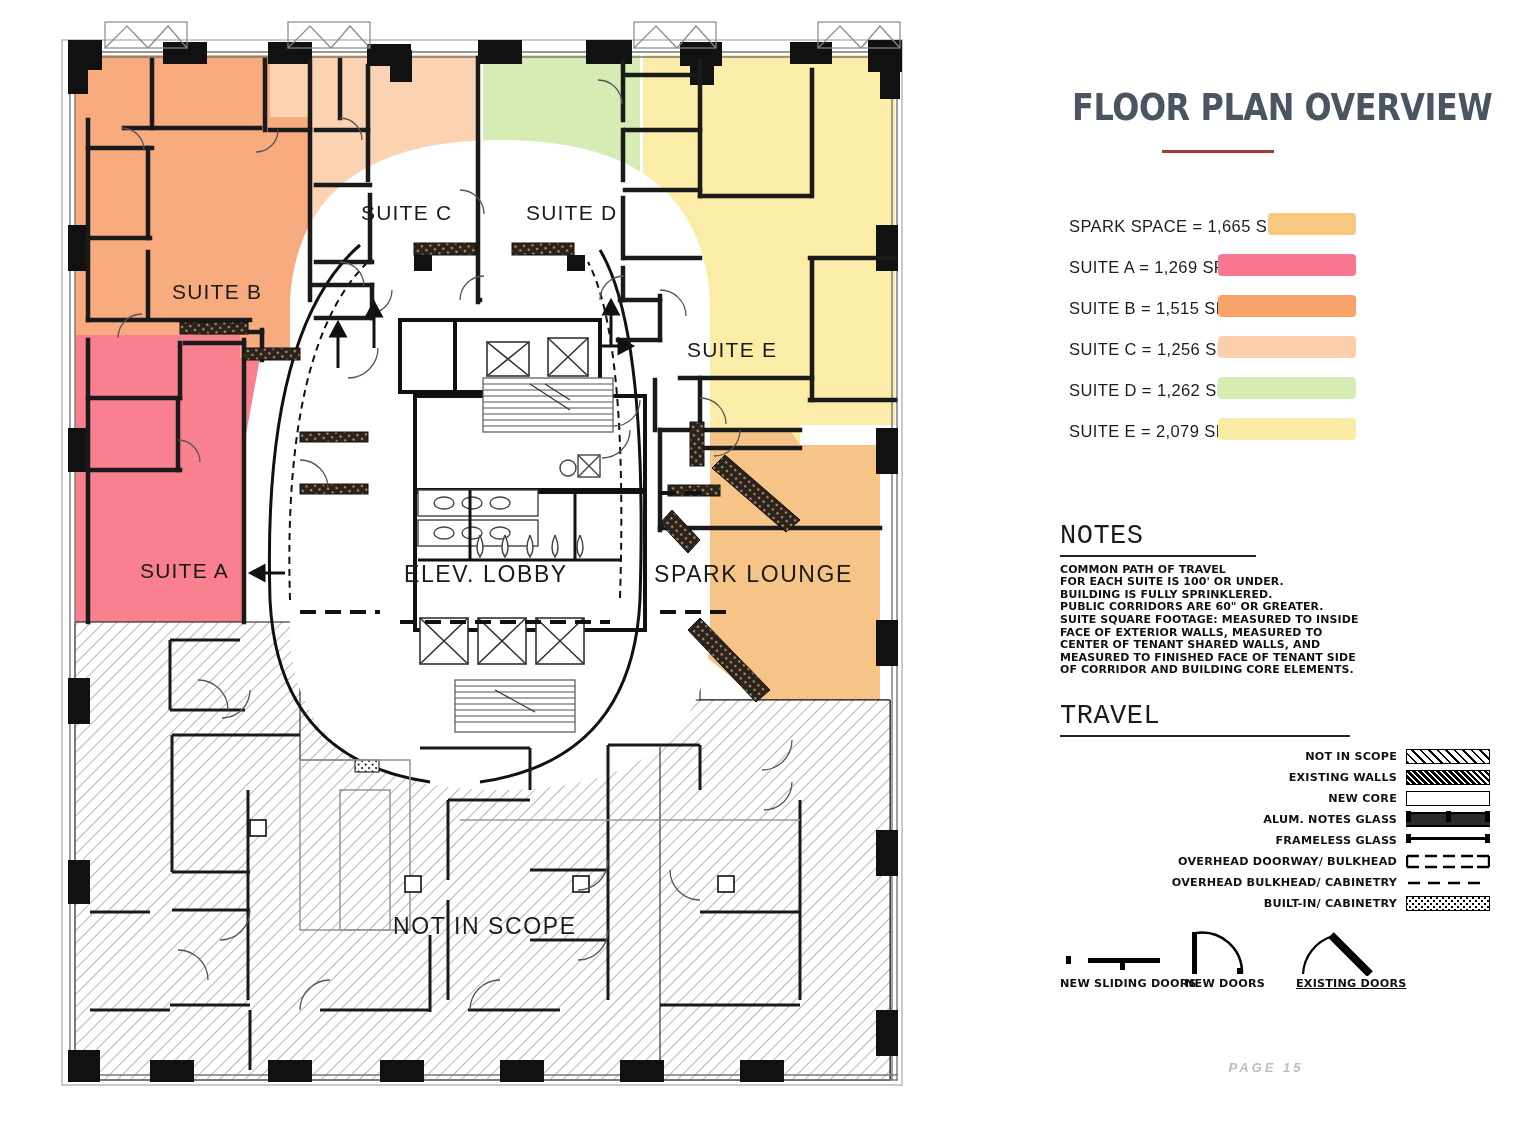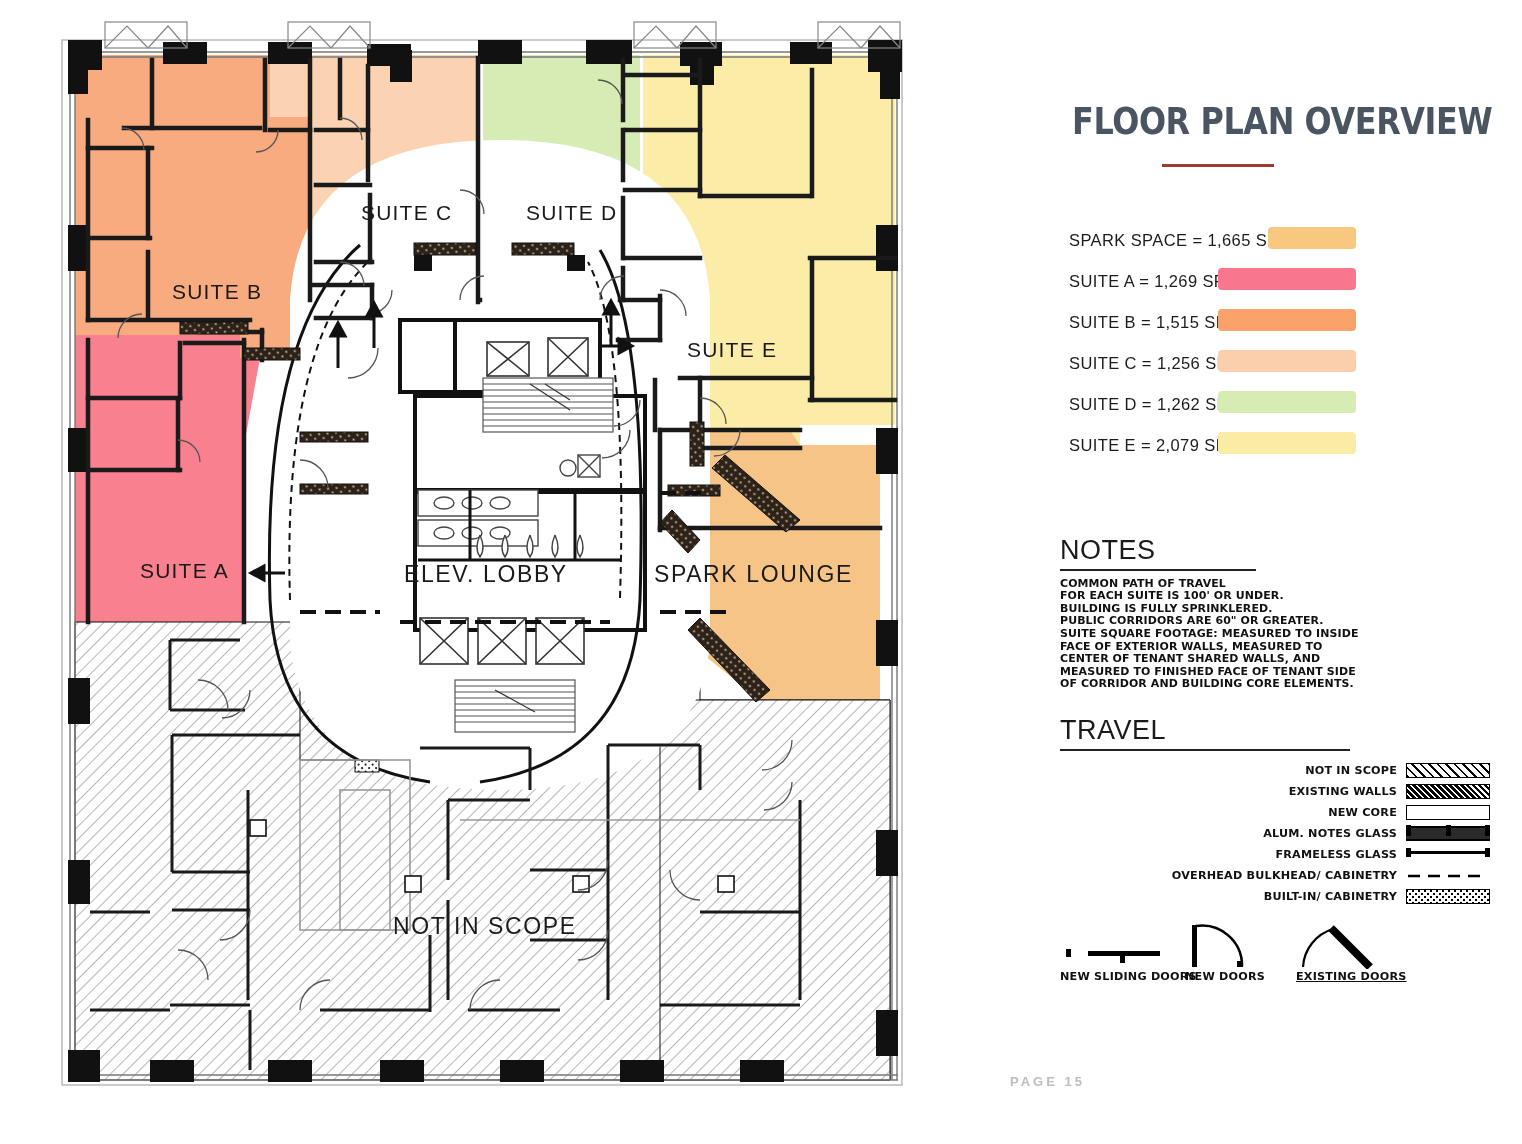--- a/index.html
+++ b/index.html
@@ -34,21 +34,21 @@
   .plan-label-lg {
     font-family: "Liberation Sans", sans-serif;
     font-size: 23px;
     letter-spacing: 1.6px;
     fill: #1a1a1a;
   }
 
   
   #side {
     position: absolute;
-    left: 1010px; top: 14px;
+    left: 1010px; top: 0;
     width: 512px; height: 936px;
   }
 
   #title {
     position: absolute;
     left: 62px; top: 85px;
     width: 420px;
     font-family: "DejaVu Sans", sans-serif;
     font-weight: 700;
     font-size: 38px;
@@ -87,21 +87,21 @@
   .area-row .sw {
     position: absolute;
     top: 1px;
     height: 22px;
     border-radius: 4px;
   }
 
   
   #notes-wrap { position: absolute; left: 50px; top: 522px; width: 420px; }
   .sec-head {
-    font-family: Liberation Sans, sans-serif;
+    font-family: Liberation Mono, monospace;
     font-size: 27px;
     color: #1a1a1a;
     letter-spacing: 0.5px;
     font-weight: 400;
     line-height: 1.1;
   }
   .sec-rule {
     margin-top: 3px;
     width: 196px; height: 2px;
     background: #222;
@@ -214,26 +214,27 @@
     font-size: 11.2px;
     color: #111;
     letter-spacing: 0.2px;
     white-space: nowrap;
   }
 
   #page-num {
     position: absolute;
     left: 0; right: 0;
     top: 1060px;
-    text-align: left;
+    text-align: center;
     font-family: "Liberation Sans", sans-serif;
     font-size: 13px;
     font-weight: 700;
     letter-spacing: 3px;
     color: #bdbdbd;
+    font-style: italic;
   }
 </style>
 </head>
 <body>
 
 <div id="page">
 
   <div id="plan-wrap">
     <svg id="plan-svg" viewBox="0 0 1010 1144" xmlns="http://www.w3.org/2000/svg">
       <defs>
@@ -684,20 +685,34 @@
             </div>
         </div>
         <div class="lg-row">
           <div class="t">FRAMELESS GLASS</div>
           <div class="sym sym-frameless">
               <i></i>
               <b></b>
             </div>
         </div>
         <div class="lg-row">
+          <div class="t">OVERHEAD DOORWAY/ BULKHEAD</div>
+          <div class="sym">
+            <svg width="84" height="15" viewBox="0 0 84 15">
+              <g stroke="#000" stroke-width="2.4" fill="none">
+                <path d="M1,2 L1,13 M1,2 L13,2 M1,13 L13,13"></path>
+                <path d="M19,2 L31,2 M19,13 L31,13"></path>
+                <path d="M37,2 L49,2 M37,13 L49,13"></path>
+                <path d="M55,2 L67,2 M55,13 L67,13"></path>
+                <path d="M71,2 L83,2 M71,13 L83,13 M83,2 L83,13"></path>
+              </g>
+            </svg>
+          </div>
+        </div>
+        <div class="lg-row">
           <div class="t">OVERHEAD BULKHEAD/ CABINETRY</div>
           <div class="sym">
             <svg width="84" height="15" viewBox="0 0 84 15">
               <g stroke="#000" stroke-width="2.4" fill="none">
                 <path d="M2,8 L14,8 M22,8 L34,8 M42,8 L54,8 M62,8 L74,8"></path>
               </g>
             </svg>
           </div>
         </div>
         <div class="lg-row">

